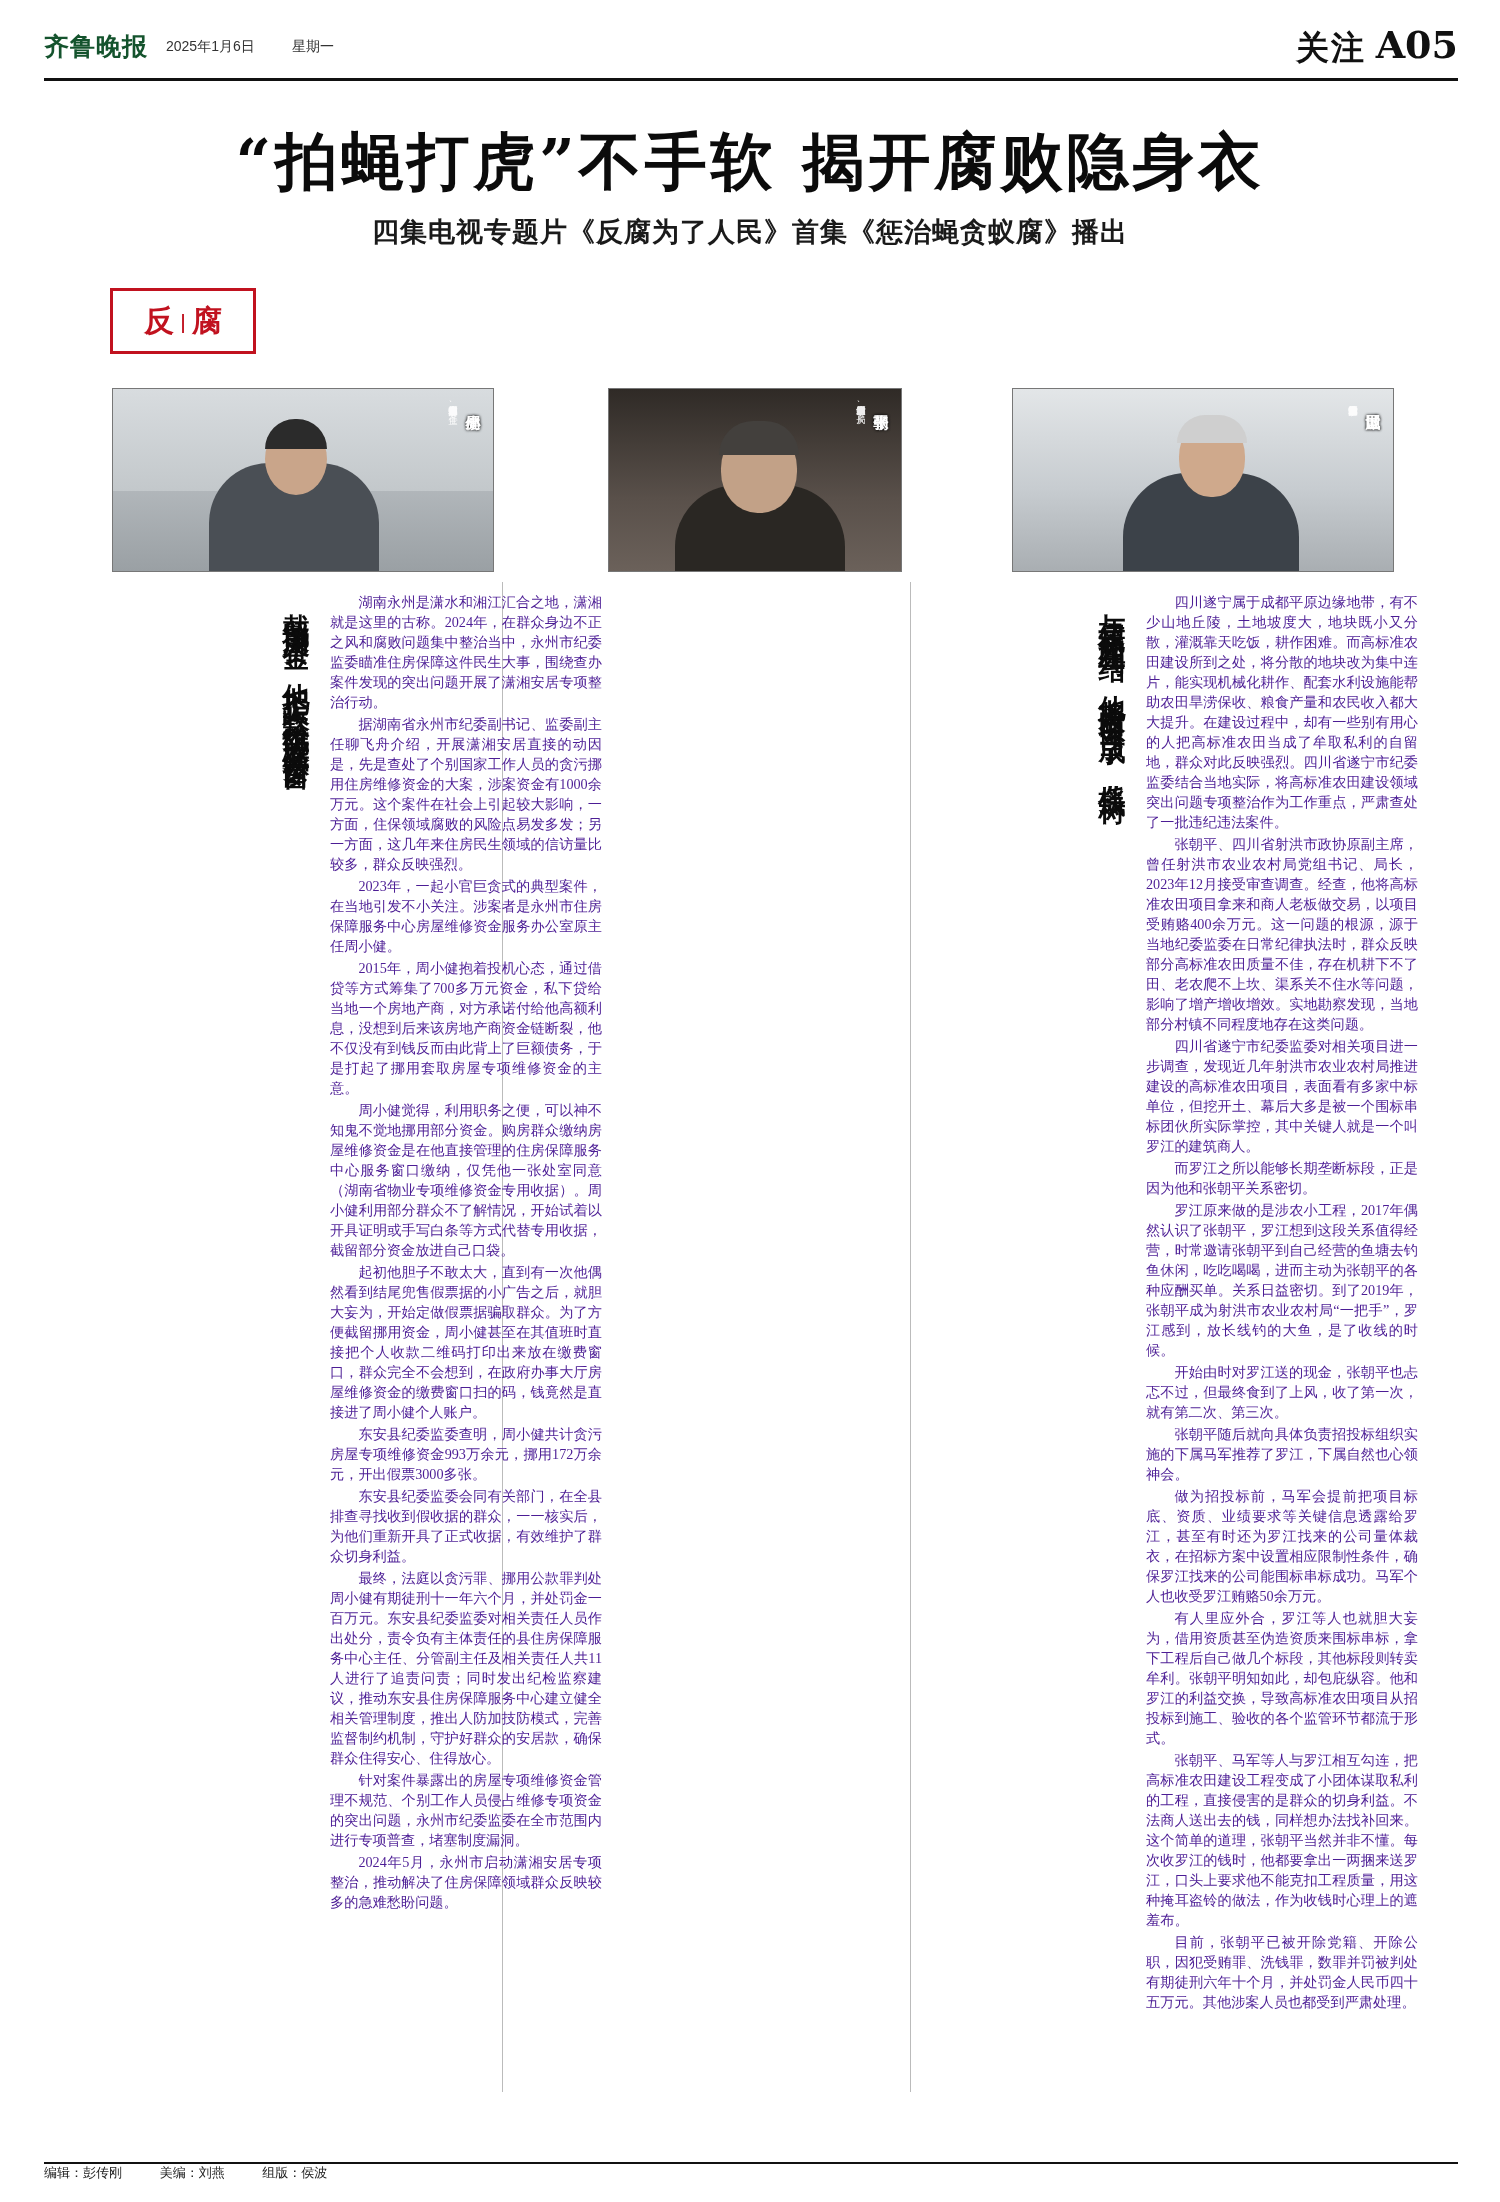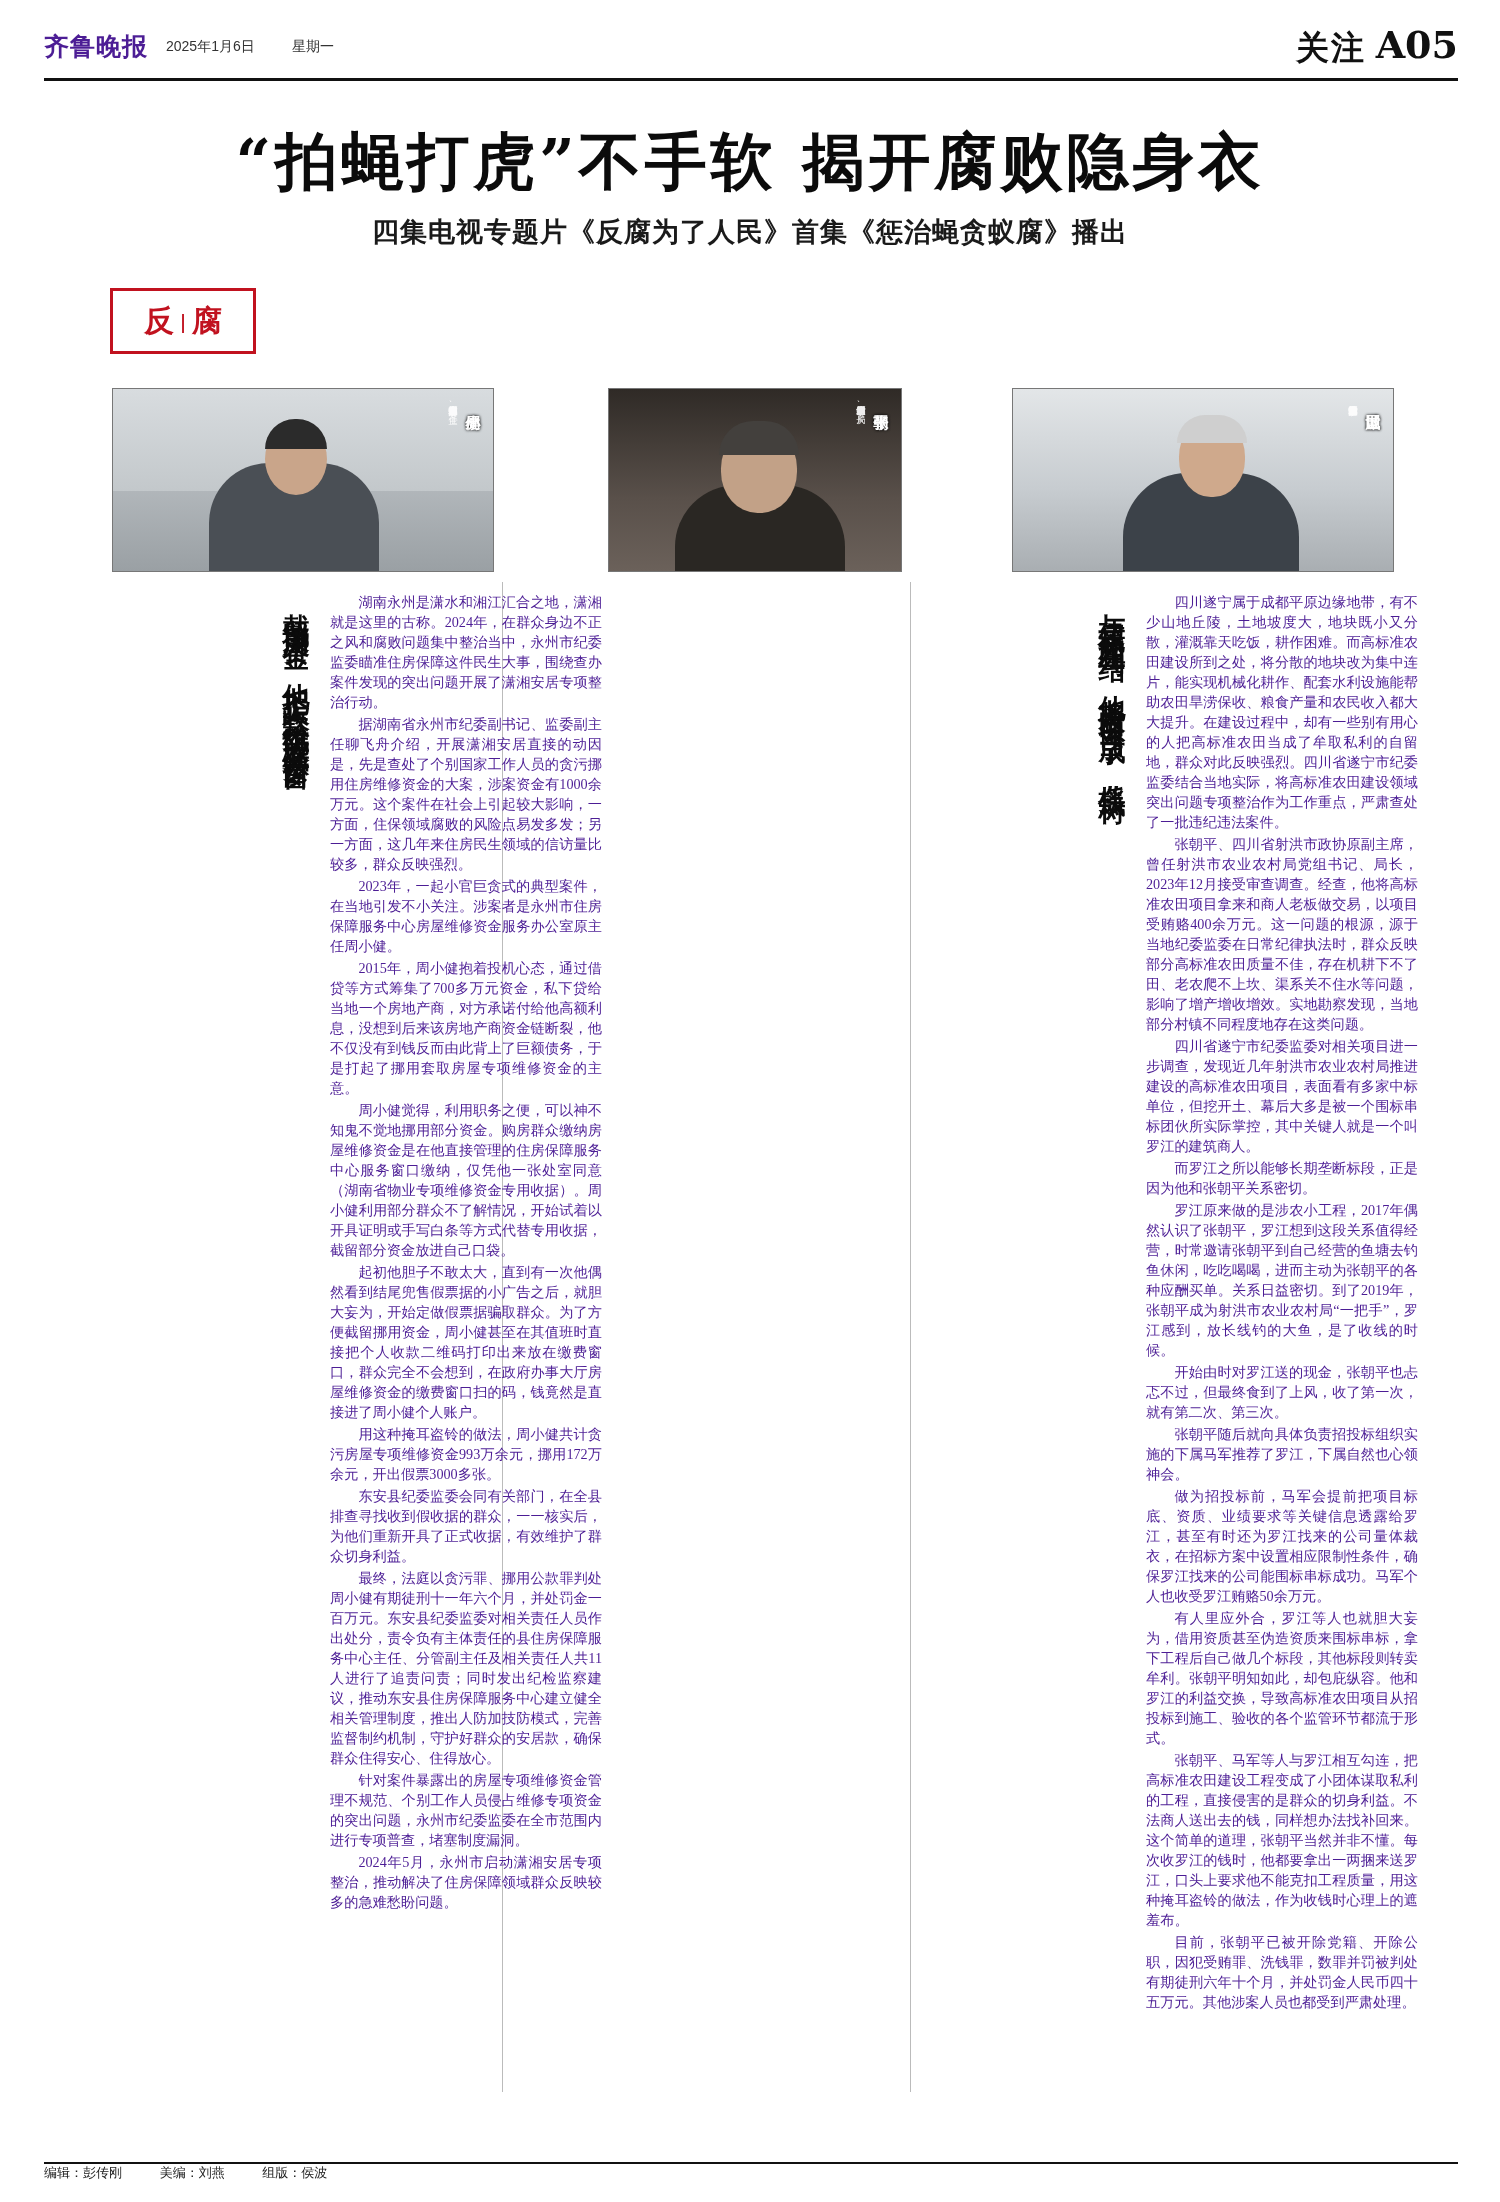--- a/index.html
+++ b/index.html
@@ -1,21 +1,21 @@
 <!DOCTYPE html>
 <html><head>
 <meta charset="utf-8">
 <style>
   html,body{margin:0;padding:0;background:#ffffff;}
   body{width:1500px;height:2202px;font-family:"Liberation Serif",serif;color:#111;}
   .page{position:relative;width:1500px;height:2202px;background:#fff;overflow:hidden;}
 
   
   .masthead{position:absolute;left:44px;top:34px;width:1414px;height:44px;border-bottom:3px solid #111;}
-  .mast-logo{position:absolute;left:0;top:-4px;font-family:Liberation Mono, monospace;font-weight:bold;font-size:25px;letter-spacing:1px;color:#4c1d95;}
+  .mast-logo{position:absolute;left:0;top:-4px;font-family:Liberation Mono, monospace;font-weight:bold;font-size:25px;letter-spacing:1px;color:#14532d;}
   .mast-date{position:absolute;left:122px;top:4px;font-size:14px;color:#333;font-family:"Liberation Sans",sans-serif;}
   .mast-week{position:absolute;left:248px;top:4px;font-size:14px;color:#333;font-family:"Liberation Sans",sans-serif;}
   .mast-section{position:absolute;right:92px;top:-8px;font-size:33px;font-weight:bold;letter-spacing:2px;}
   .mast-page{position:absolute;right:0;top:-12px;font-size:38px;font-weight:bold;font-family:"DejaVu Serif",serif;}
 
   
   .headline{position:absolute;left:0;top:120px;width:1500px;text-align:center;font-family:"DejaVu Serif",serif;font-weight:bold;font-size:62px;letter-spacing:4px;color:#0b0b0b;}
   .subhead{position:absolute;left:0;top:214px;width:1500px;text-align:center;font-size:27px;font-weight:bold;letter-spacing:1px;color:#1a1a1a;}
 
   
@@ -133,21 +133,21 @@
 
   <div class="col c1">
     <div class="vtitle vt1">截留挪用资金，他把个人收款二维码放在缴费窗口</div>
     <div class="textcol tc1">
       <p>湖南永州是潇水和湘江汇合之地，潇湘就是这里的古称。2024年，在群众身边不正之风和腐败问题集中整治当中，永州市纪委监委瞄准住房保障这件民生大事，围绕查办案件发现的突出问题开展了潇湘安居专项整治行动。</p>
       <p>据湖南省永州市纪委副书记、监委副主任聊飞舟介绍，开展潇湘安居直接的动因是，先是查处了个别国家工作人员的贪污挪用住房维修资金的大案，涉案资金有1000余万元。这个案件在社会上引起较大影响，一方面，住保领域腐败的风险点易发多发；另一方面，这几年来住房民生领域的信访量比较多，群众反映强烈。</p>
       <p>2023年，一起小官巨贪式的典型案件，在当地引发不小关注。涉案者是永州市住房保障服务中心房屋维修资金服务办公室原主任周小健。</p>
       <p>2015年，周小健抱着投机心态，通过借贷等方式筹集了700多万元资金，私下贷给当地一个房地产商，对方承诺付给他高额利息，没想到后来该房地产商资金链断裂，他不仅没有到钱反而由此背上了巨额债务，于是打起了挪用套取房屋专项维修资金的主意。</p>
       <p>周小健觉得，利用职务之便，可以神不知鬼不觉地挪用部分资金。购房群众缴纳房屋维修资金是在他直接管理的住房保障服务中心服务窗口缴纳，仅凭他一张处室同意（湖南省物业专项维修资金专用收据）。周小健利用部分群众不了解情况，开始试着以开具证明或手写白条等方式代替专用收据，截留部分资金放进自己口袋。</p>
       <p>起初他胆子不敢太大，直到有一次他偶然看到结尾兜售假票据的小广告之后，就胆大妄为，开始定做假票据骗取群众。为了方便截留挪用资金，周小健甚至在其值班时直接把个人收款二维码打印出来放在缴费窗口，群众完全不会想到，在政府办事大厅房屋维修资金的缴费窗口扫的码，钱竟然是直接进了周小健个人账户。</p>
-      <p>用这种掩耳盗铃的做法，周小健共计贪污房屋专项维修资金993万余元，挪用172万余元，开出假票3000多张。</p>
+      <p>东安县纪委监委查明，周小健共计贪污房屋专项维修资金993万余元，挪用172万余元，开出假票3000多张。</p>
       <p>东安县纪委监委会同有关部门，在全县排查寻找收到假收据的群众，一一核实后，为他们重新开具了正式收据，有效维护了群众切身利益。</p>
       <p>最终，法庭以贪污罪、挪用公款罪判处周小健有期徒刑十一年六个月，并处罚金一百万元。东安县纪委监委对相关责任人员作出处分，责令负有主体责任的县住房保障服务中心主任、分管副主任及相关责任人共11人进行了追责问责；同时发出纪检监察建议，推动东安县住房保障服务中心建立健全相关管理制度，推出人防加技防模式，完善监督制约机制，守护好群众的安居款，确保群众住得安心、住得放心。</p>
       <p>针对案件暴露出的房屋专项维修资金管理不规范、个别工作人员侵占维修专项资金的突出问题，永州市纪委监委在全市范围内进行专项普查，堵塞制度漏洞。</p>
       <p>2024年5月，永州市启动潇湘安居专项整治，推动解决了住房保障领域群众反映较多的急难愁盼问题。</p>
     </div>
   </div>
 
   <div class="col c2">
     <div class="vtitle vt2">与建筑商相互勾结，他将农田项目当成了“摇钱树”</div>
     <div class="textcol tc2">

